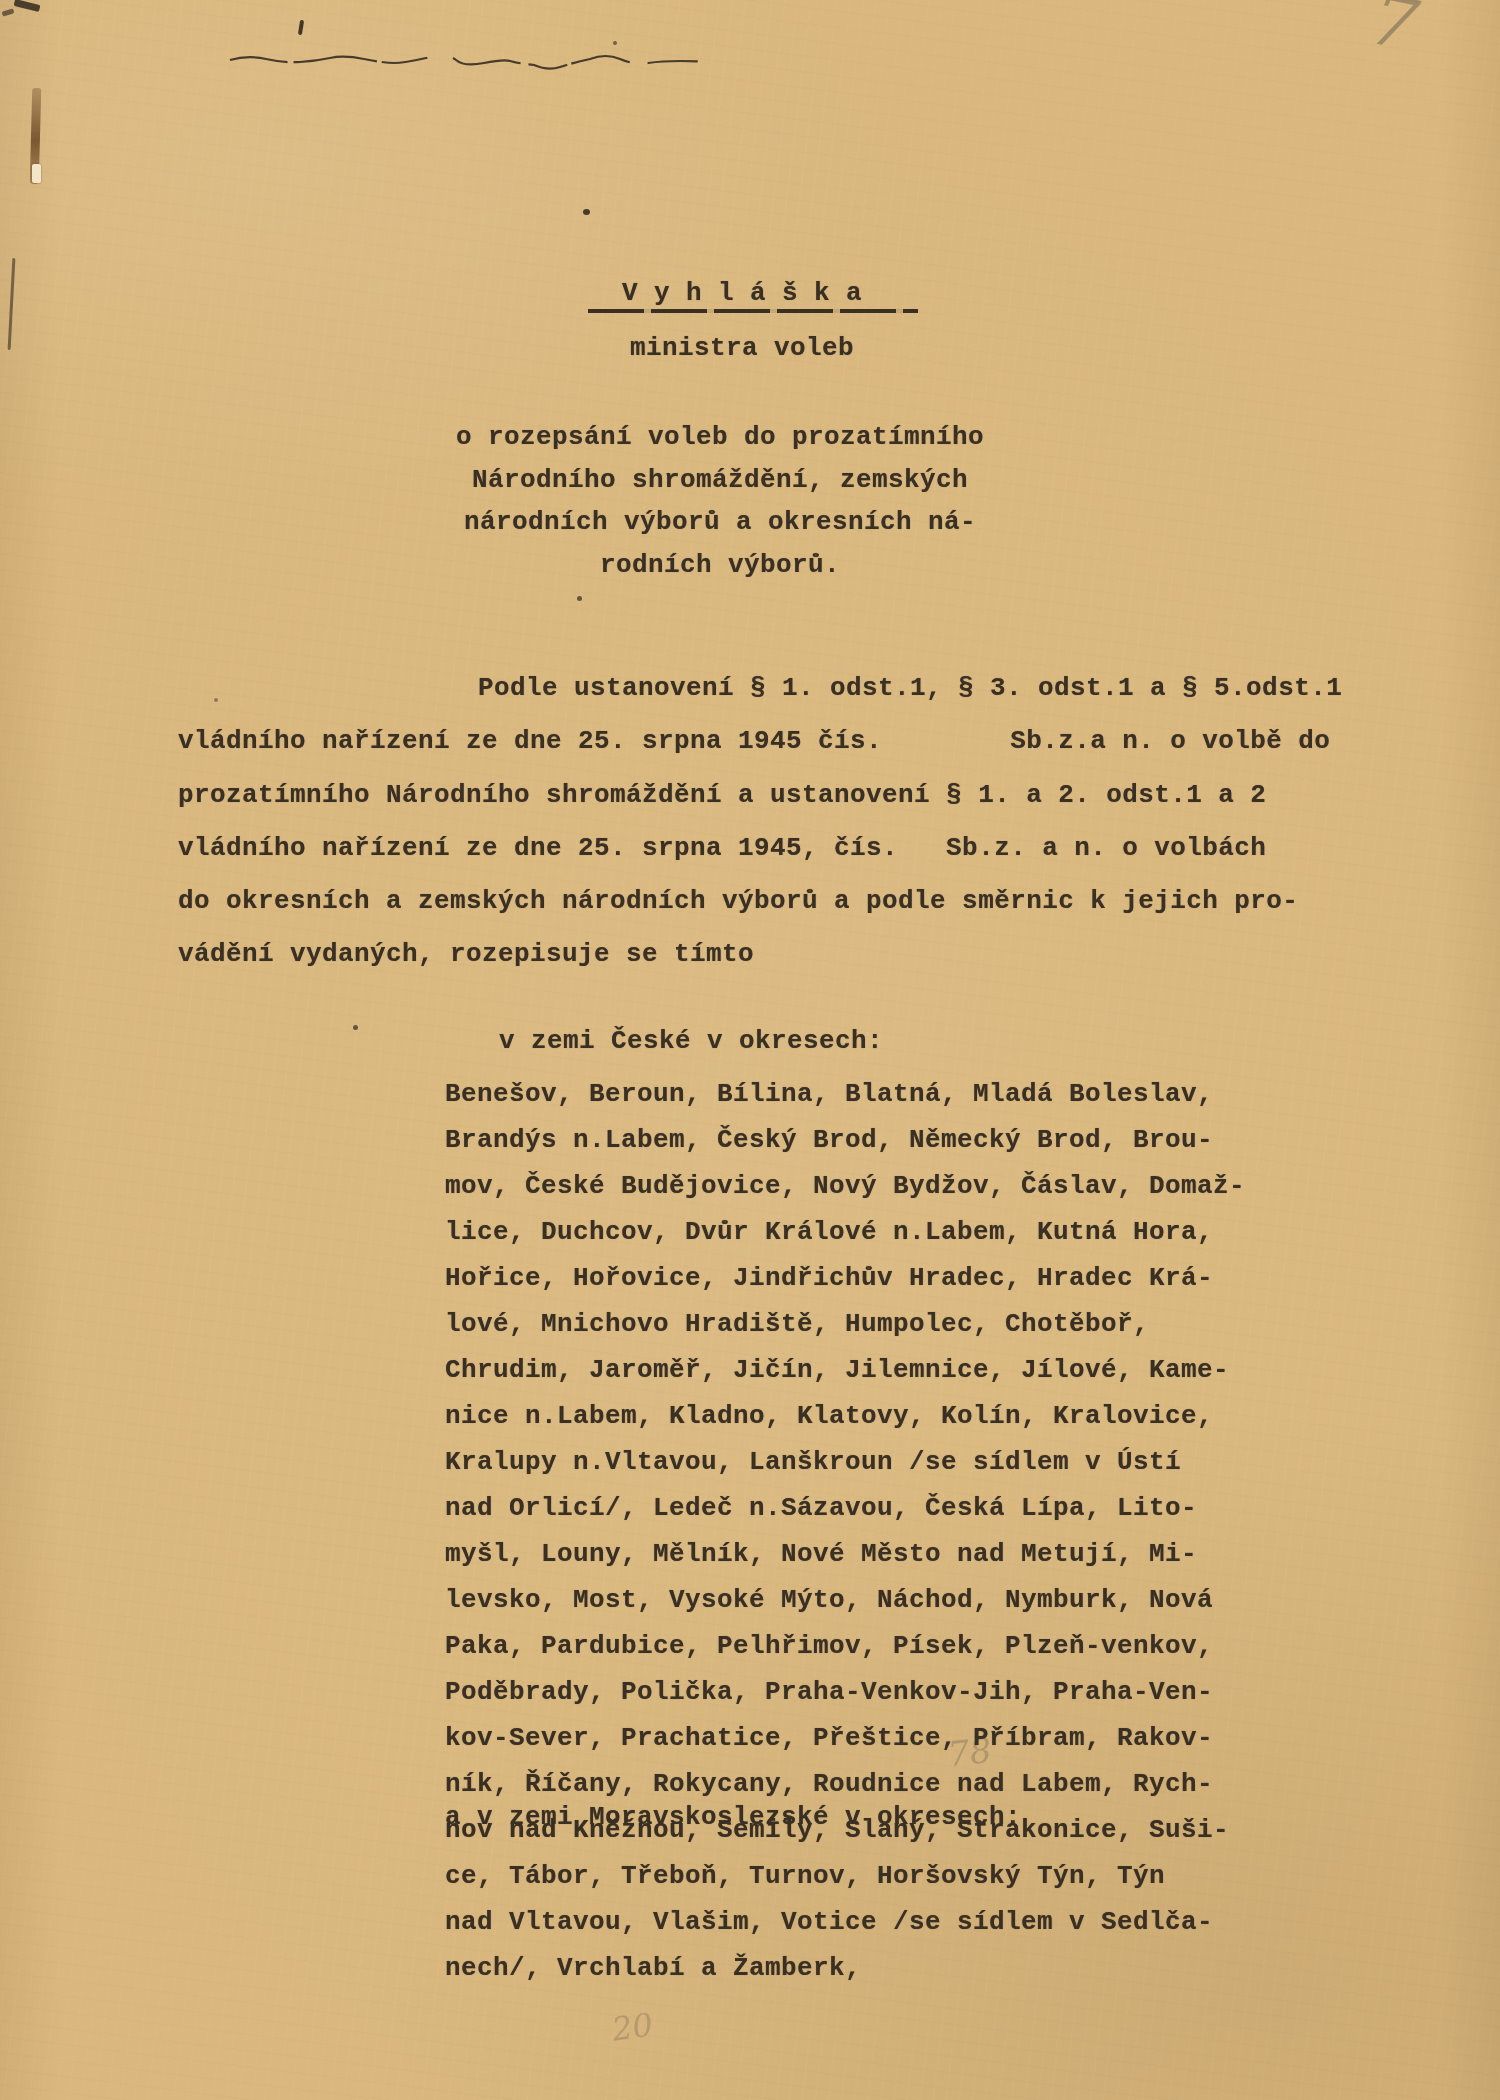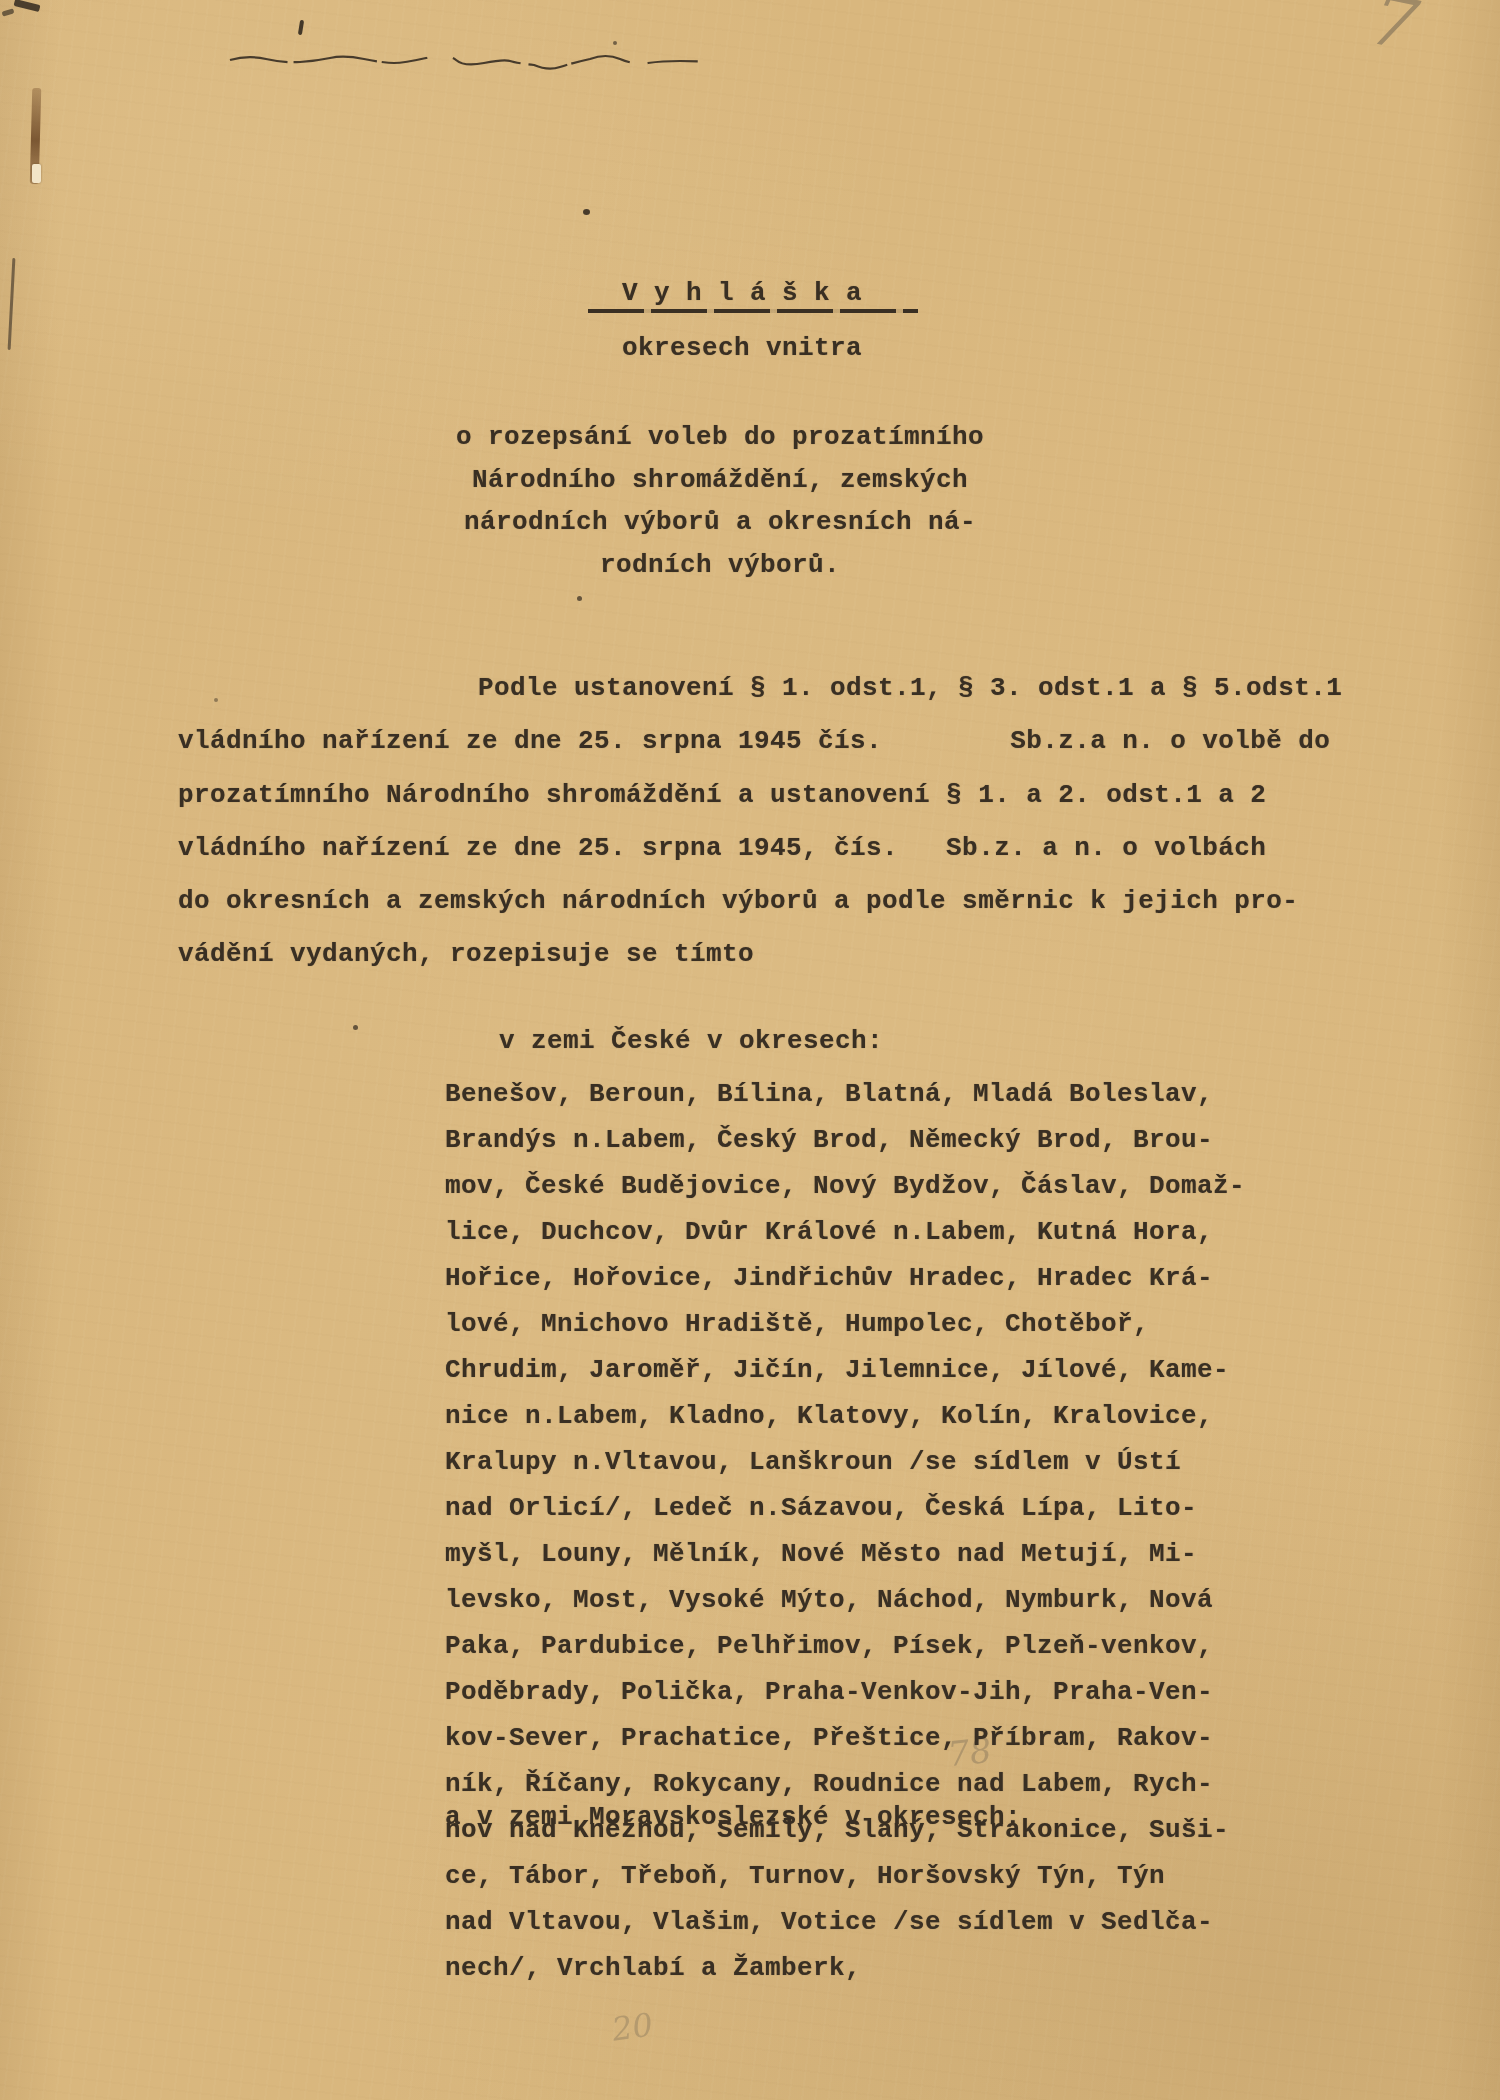--- a/index.html
+++ b/index.html
@@ -97,21 +97,21 @@
   <div class="artifact ink-dot dot-d"></div>
   <div class="artifact ink-dot dot-e"></div>
 
   <div class="pencil pencil-7">7</div>
   <div class="pencil pencil-78">78</div>
   <div class="pencil pencil-20">20</div>
 
   <div class="typed center title">V y h l á š k a</div>
   <div class="title-underline"></div>
 
-  <div class="typed center issuer">okresech vnitra</div>
+  <div class="typed center issuer">ministra voleb</div>
 
   <div class="typed center subject">o rozepsání voleb do prozatímního
 Národního shromáždění, zemských
 národních výborů a okresních ná-
 rodních výborů.</div>
 
   <div class="typed intro">Podle ustanovení § 1. odst.1, § 3. odst.1 a § 5.odst.1
 vládního nařízení ze dne 25. srpna 1945 čís.        Sb.z.a n. o volbě do
 prozatímního Národního shromáždění a ustanovení § 1. a 2. odst.1 a 2
 vládního nařízení ze dne 25. srpna 1945, čís.   Sb.z. a n. o volbách

